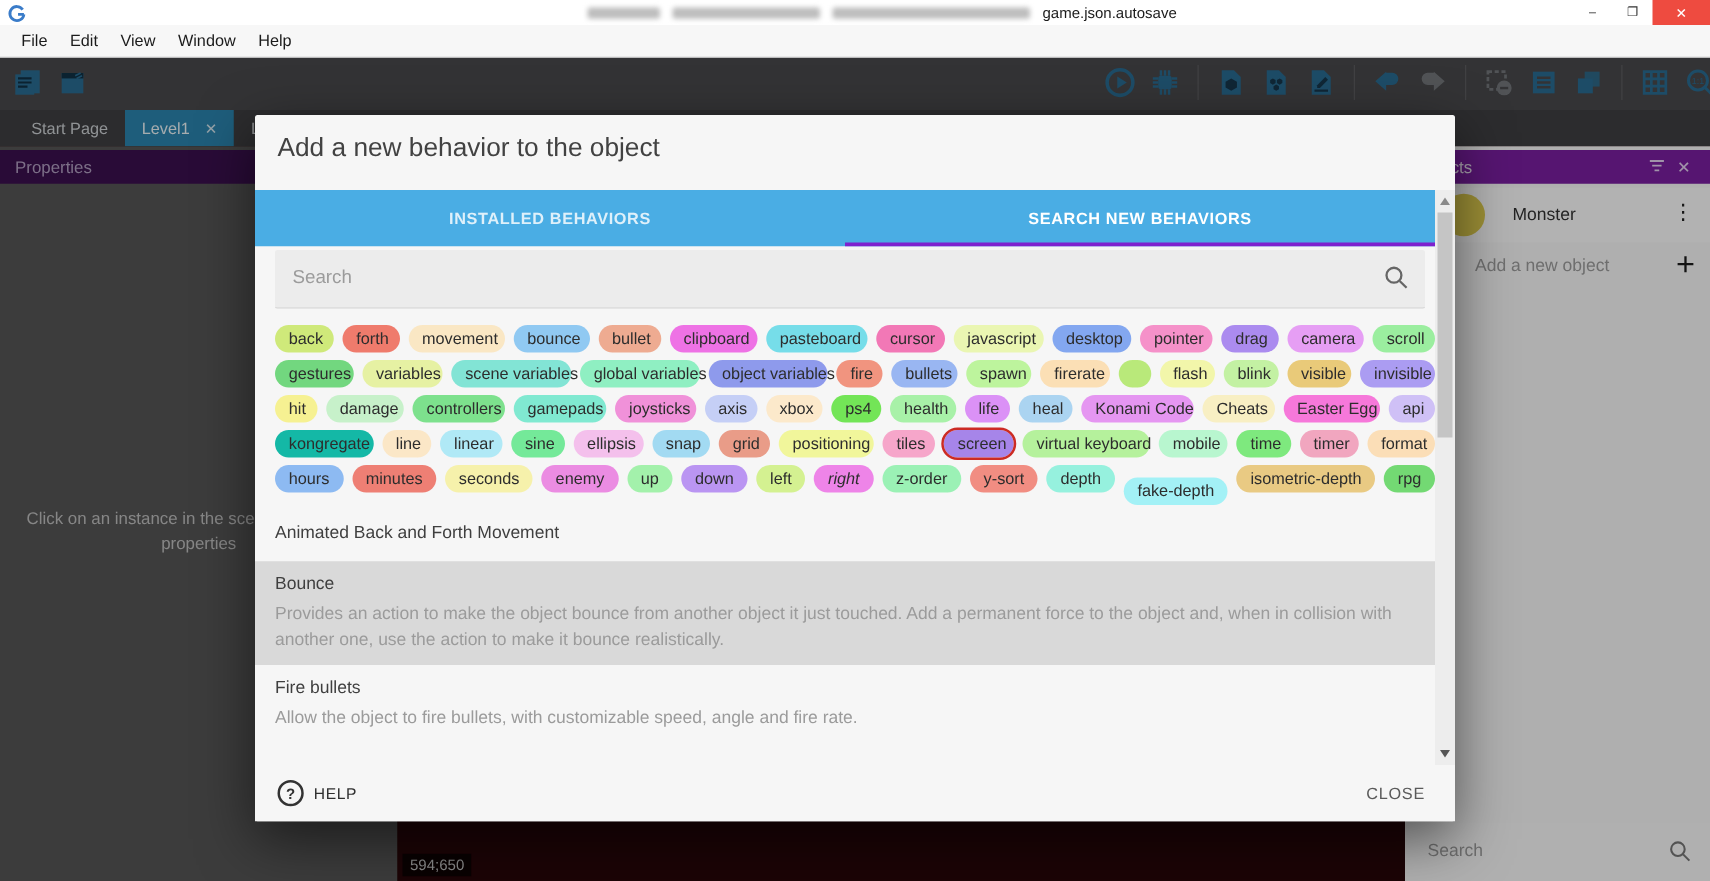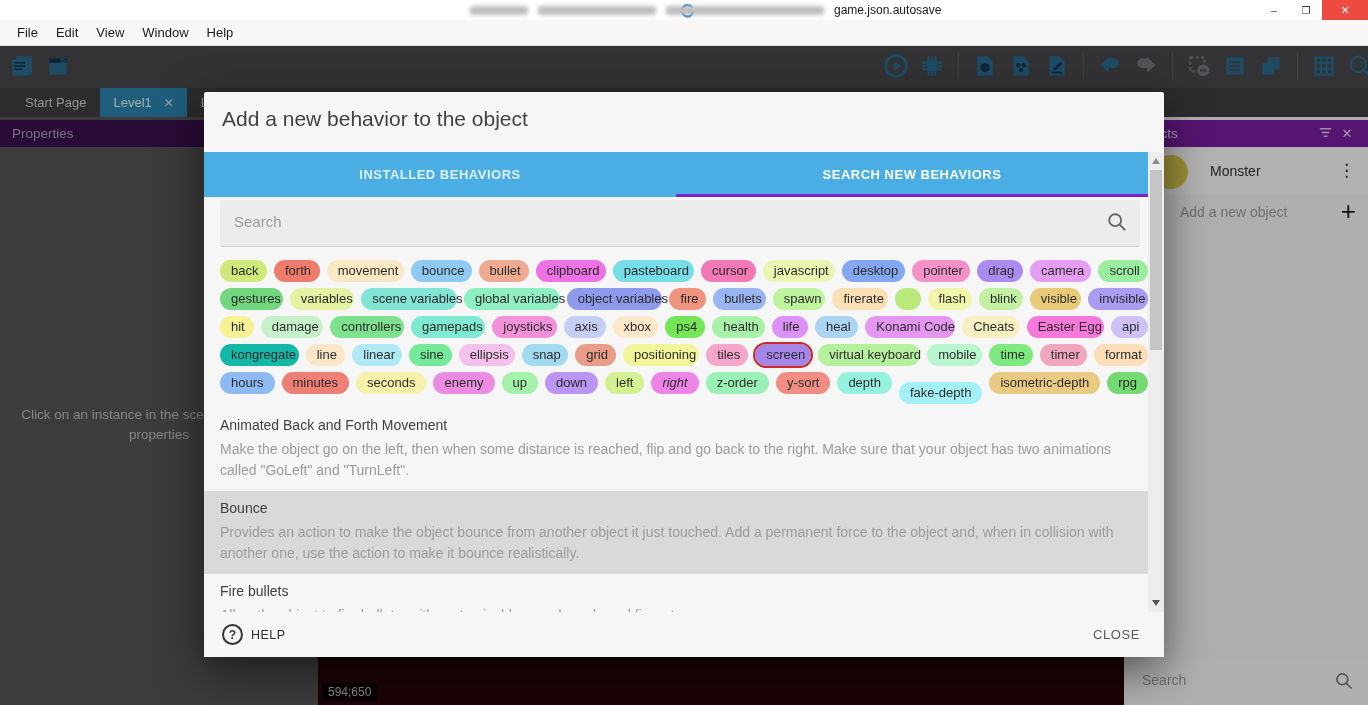--- a/index.html
+++ b/index.html
@@ -1,21 +1,21 @@
 <!DOCTYPE html>
 <html><head>
 <meta charset="utf-8">
 <style>
   html,body{margin:0;padding:0;background:#1b1b1b;}
   #root{position:relative;width:1368px;height:705px;overflow:hidden;
         font-family:"Liberation Sans","DejaVu Sans",sans-serif;background:#290609;}
 
   
   .titlebar{position:absolute;top:0;left:0;right:0;height:20px;background:#ffffff;
-            display:flex;align-items:center;z-index:40;justify-content:center;}
+            display:flex;align-items:center;z-index:40;}
   .logo{margin-left:6px;width:15px;height:15px;display:flex;align-items:center;justify-content:center;}
   .titletext{position:absolute;left:470px;top:3px;display:flex;align-items:center;gap:10px;
              font-size:12px;color:#1a1a1a;}
   .blurseg{background:#bdbdbd;height:9px;border-radius:2px;filter:blur(2px);}
   .wincontrols{position:absolute;right:0;top:0;height:20px;display:flex;}
   .winbtn{width:32px;height:20px;display:flex;align-items:center;justify-content:center;
           font-size:10px;color:#333;}
   .winbtn.close{width:46px;background:#ee4b40;color:#fff;font-size:11px;}
 
   
@@ -401,21 +401,20 @@
           <span class="chip" style="background: rgb(241, 141, 130);">y-sort</span>
           <span class="chip" style="background: rgb(150, 241, 222);">depth</span>
           <span class="chip" style="background: rgb(163, 241, 246); margin-top: 10px;">fake-depth</span>
           <span class="chip" style="background: rgb(233, 202, 131);">isometric-depth</span>
           <span class="chip" style="background: rgb(115, 217, 115);">rpg</span>
         </div>
       </div>
     <div class="dlg-list">
         <div class="bitem">
           <div class="bname">Animated Back and Forth Movement</div>
-          <div class="bdesc">Make the object go on the left, then when some distance is reached, flip and go back to the right. Make sure that your object has two animations called "GoLeft" and "TurnLeft".</div>
         </div>
         <div class="bitem hl">
           <div class="bname">Bounce</div>
           <div class="bdesc">Provides an action to make the object bounce from another object it just touched. Add a permanent force to the object and, when in collision with another one, use the action to make it bounce realistically.</div>
         </div>
         <div class="bitem">
           <div class="bname">Fire bullets</div>
           <div class="bdesc">Allow the object to fire bullets, with customizable speed, angle and fire rate.</div>
         </div>
       </div>

